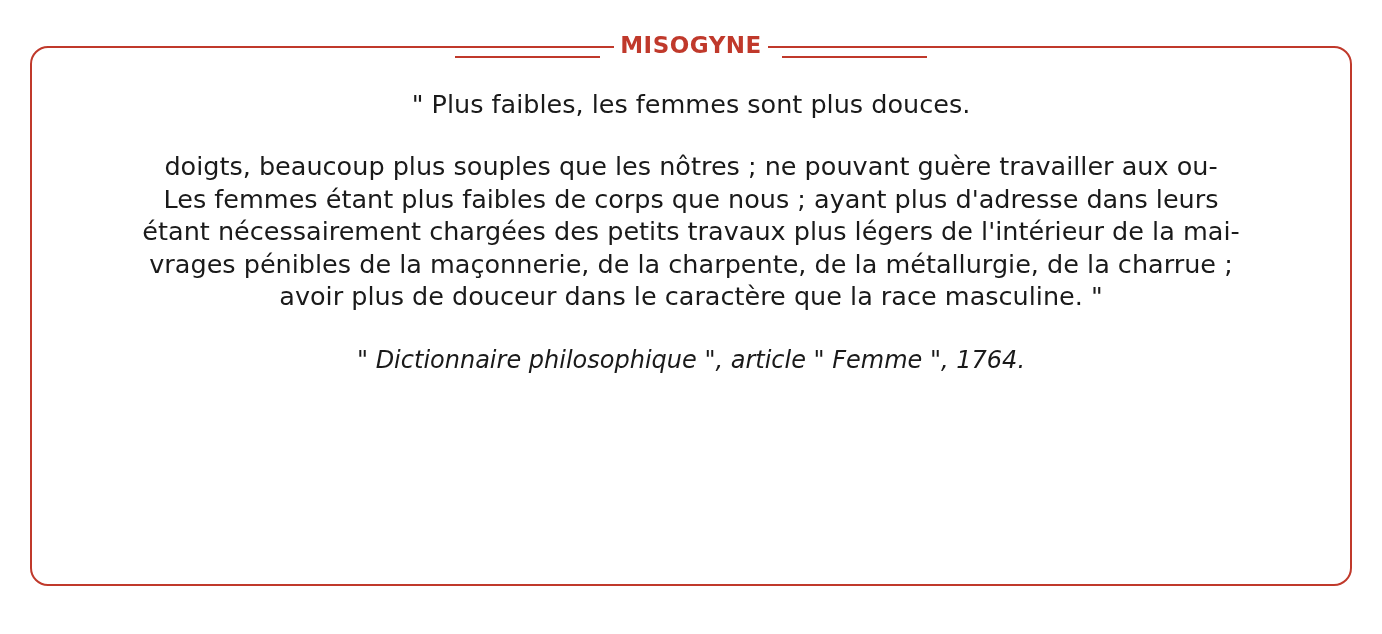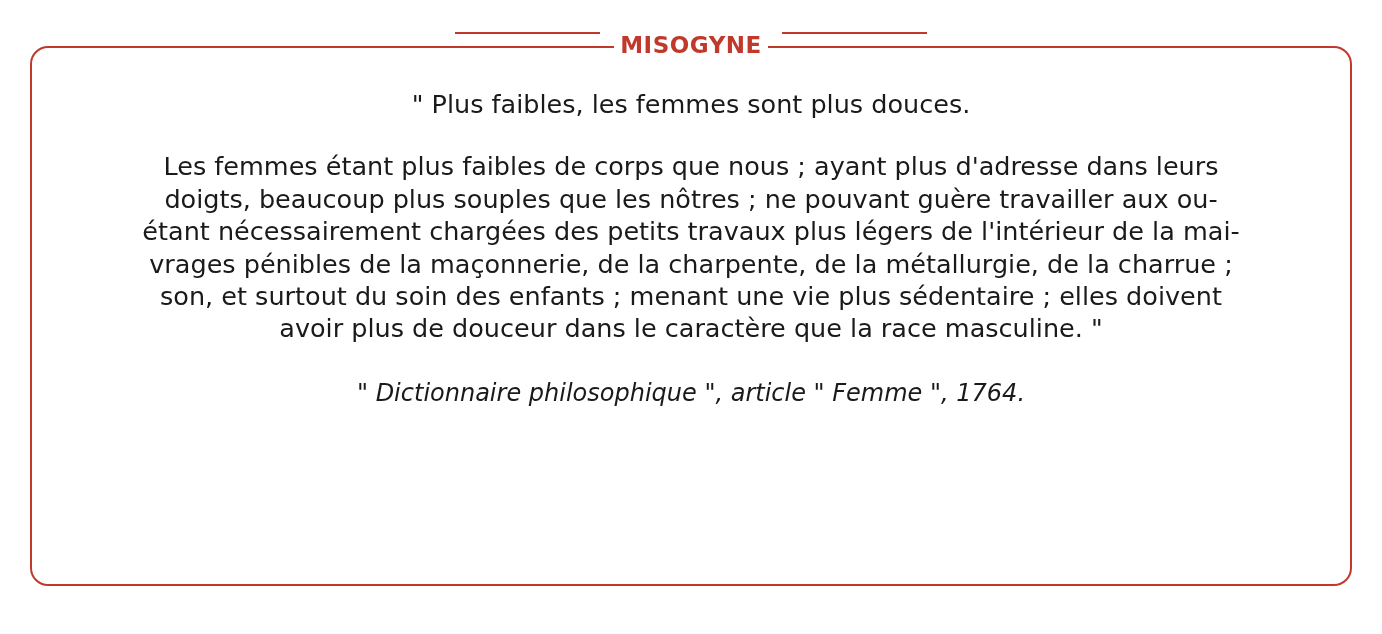--- a/index.html
+++ b/index.html
@@ -25,21 +25,21 @@
     border: 2px solid #c0392b;
     border-radius: 18px;
   }
 
   .card-legend {
     position: absolute;
     top: -16px;
     left: 0;
     right: 0;
     display: flex;
-    align-items: flex-start;
+    align-items: flex-end;
     justify-content: center;
     pointer-events: none;
   }
   .legend-rule {
     height: 2px;
     background: #c0392b;
     flex: 0 0 auto;
   }
   .legend-rule.left  { width: 145px; margin-right: 14px; }
   .legend-rule.right { width: 145px; margin-left: 14px; }
@@ -97,24 +97,23 @@
     <div class="legend-rule left"></div>
     <div class="legend-title">MISOGYNE</div>
     <div class="legend-rule right"></div>
   </div>
 
   <div class="card-body">
 
     <p class="quote-line quote-lead">" Plus faibles, les femmes sont plus douces.</p>
 
     <div class="quote-main">
+      <p class="quote-line">doigts, beaucoup plus souples que les nôtres ; ne pouvant guère travailler aux ou-</p>
       <p class="quote-line">Les femmes étant plus faibles de corps que nous ; ayant plus d'adresse dans leurs</p>
-      <p class="quote-line">doigts, beaucoup plus souples que les nôtres ; ne pouvant guère travailler aux ou-</p>
       <p class="quote-line">étant nécessairement chargées des petits travaux plus légers de l'intérieur de la mai-</p>
       <p class="quote-line">vrages pénibles de la maçonnerie, de la charpente, de la métallurgie, de la charrue ;</p>
-      <p class="quote-line">son, et surtout du soin des enfants ; menant une vie plus sédentaire ; elles doivent</p>
       <p class="quote-line">avoir plus de douceur dans le caractère que la race masculine. "</p>
     </div>
 
     <p class="quote-source">" Dictionnaire philosophique ", article " Femme ", 1764.</p>
 
   </div>
 </div>
 
 </body></html>

